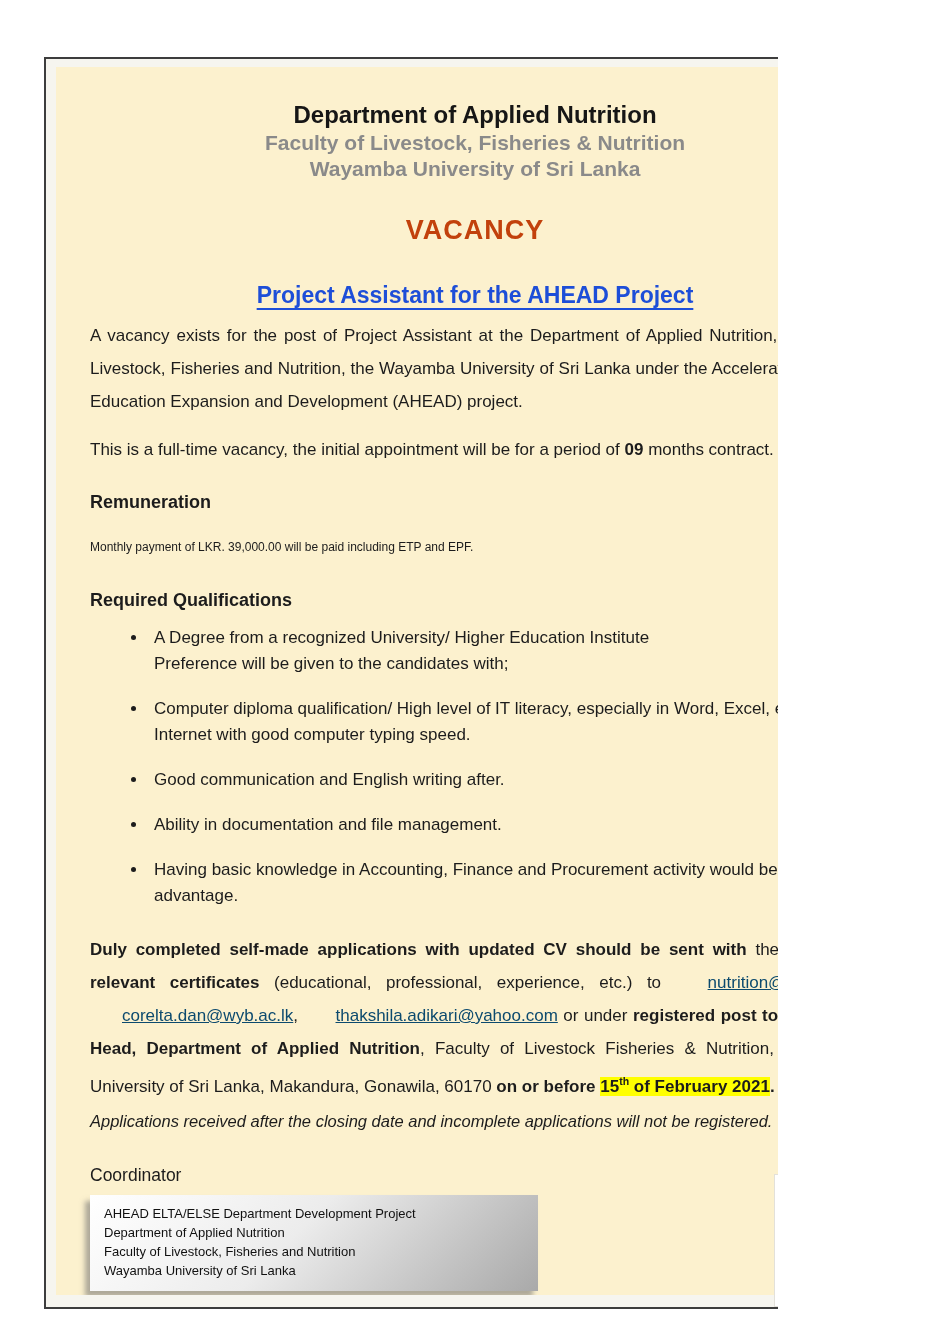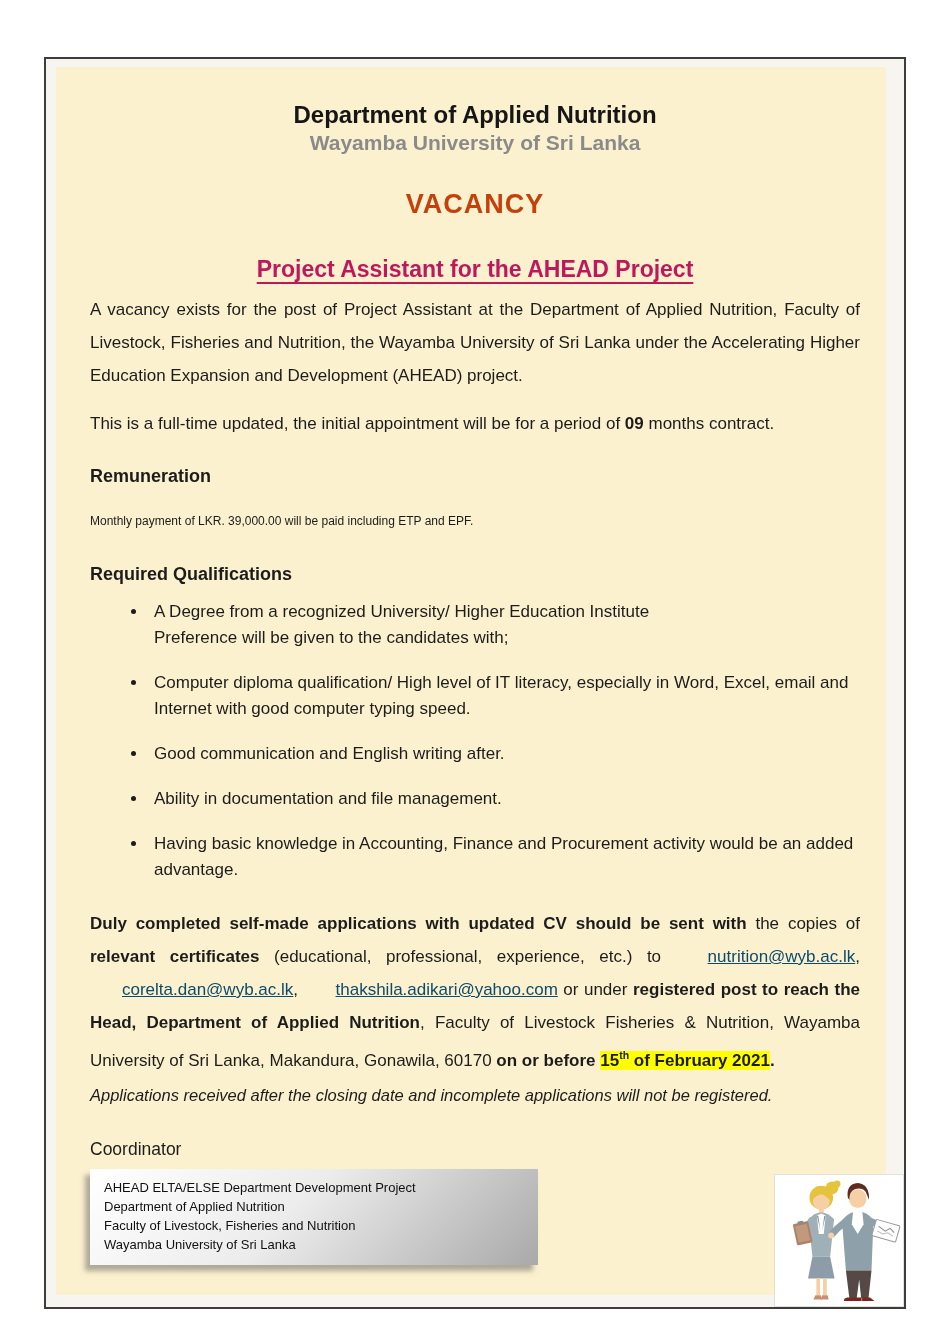--- a/index.html
+++ b/index.html
@@ -1,27 +1,27 @@
 <!DOCTYPE html>
 <html><head>
 <meta charset="utf-8">
 <style>
   html,body{margin:0;padding:0;background:#ffffff;}
-  .page{position:relative;width:947px;height:1339px;background:#ffffff;overflow:hidden;
+  .page{position:relative;width:778px;height:1339px;background:#ffffff;overflow:hidden;
         font-family:"Liberation Sans","DejaVu Sans",sans-serif;color:#1c1c1c;}
   .doc{position:absolute;left:44px;top:57px;width:862px;height:1252px;box-sizing:border-box;
        border:2px solid #3d3d3d;background:#f6f5ef;padding:8px 18px 12px 10px;}
   .doc-inner{position:relative;width:100%;height:100%;box-sizing:border-box;
              background:#fcf1ce;padding:18px 26px 0 34px;overflow:hidden;}
   .hdr{text-align:center;}
   .hdr-dept{font-size:24px;font-weight:bold;color:#161616;margin:16px 0 2px 0;}
   .hdr-sub{font-size:21px;font-weight:bold;color:#8a8a8a;margin:2px 0;}
   .vacancy{text-align:center;font-size:27px;font-weight:bold;color:#c2410c;
            letter-spacing:1px;margin:34px 0 0 0;}
-  .postitle{text-align:center;font-size:23px;font-weight:bold;color:#be185d;margin:36px 0 0 0;
+  .postitle{text-align:center;font-size:23px;font-weight:bold;color:#1d4ed8;margin:36px 0 0 0;
             text-decoration:underline;text-decoration-thickness:2px;text-underline-offset:5px;}
   p{margin:0;}
   .body-txt{font-size:17px;line-height:33px;text-align:justify;}
   .mt-intro{margin-top:10px;}
   .mt-ft{margin-top:15px;}
   .sec-head{font-size:18px;font-weight:bold;margin-top:26px;}
   .mt-mon{margin-top:18px;font-size:12px;line-height:33px;}
   .bullets{margin:14px 0 0 0;padding:0 0 0 58px;}
   .bullets li{font-size:17px;line-height:26px;margin-bottom:19px;padding-left:6px;}
   .b{font-weight:bold;}
@@ -39,30 +39,31 @@
 </style>
 </head>
 <body>
 
 <div class="page">
   <div class="doc">
     <div class="doc-inner">
 
       <div class="hdr">
         <div class="hdr-dept">Department of Applied Nutrition</div>
+        <div class="hdr-sub">Faculty of Livestock, Fisheries &amp; Nutrition</div>
         <div class="hdr-sub">Wayamba University of Sri Lanka</div>
       </div>
 
       <div class="vacancy">VACANCY</div>
 
       <div class="postitle">Project Assistant for the AHEAD Project</div>
 
       <p class="body-txt mt-intro">A vacancy exists for the post of Project Assistant at the Department of Applied Nutrition, Faculty of Livestock, Fisheries and Nutrition, the Wayamba University of Sri Lanka under the Accelerating Higher Education Expansion and Development (AHEAD) project.</p>
 
-      <p class="body-txt mt-ft"><span>This is a full-time updated, the initial appointment will be for a period of </span><span class="b">09</span><span> months contract.</span></p>
+      <p class="body-txt mt-ft"><span>This is a full-time vacancy, the initial appointment will be for a period of </span><span class="b">09</span><span> months contract.</span></p>
 
       <div class="sec-head">Remuneration</div>
 
       <p class="mt-mon">Monthly payment of LKR. 39,000.00 will be paid including ETP and EPF.</p>
 
       <div class="sec-head">Required Qualifications</div>
 
       <ul class="bullets">
         <li><span>A Degree from a recognized University/ Higher Education Institute</span><br><span>Preference will be given to the candidates with;</span></li>
         <li><span>Computer diploma qualification/ High level of IT literacy, especially in Word, Excel, email and Internet with good computer typing speed.</span></li>

